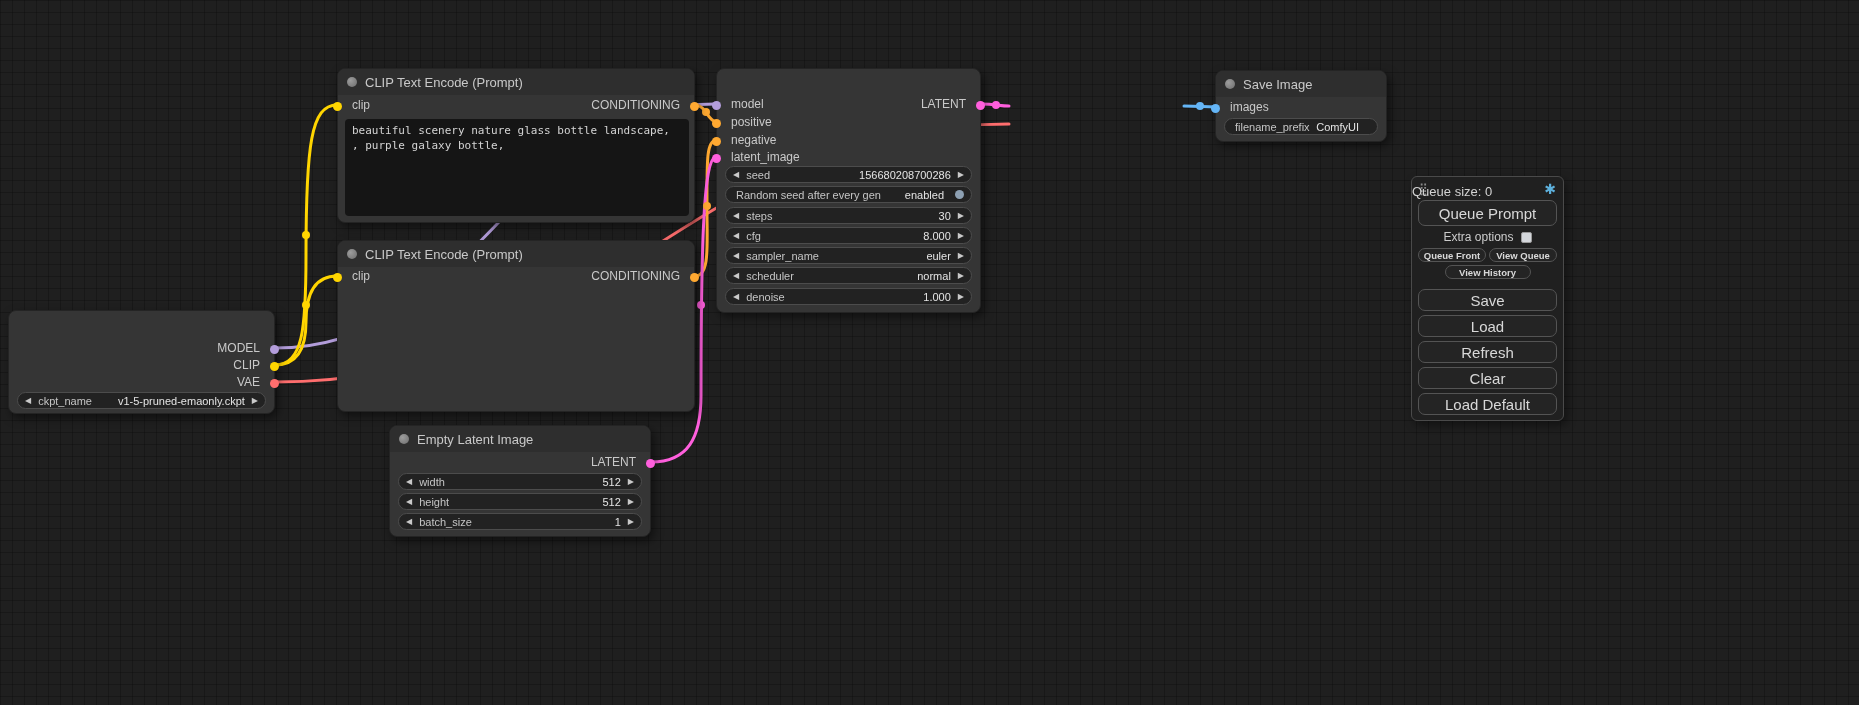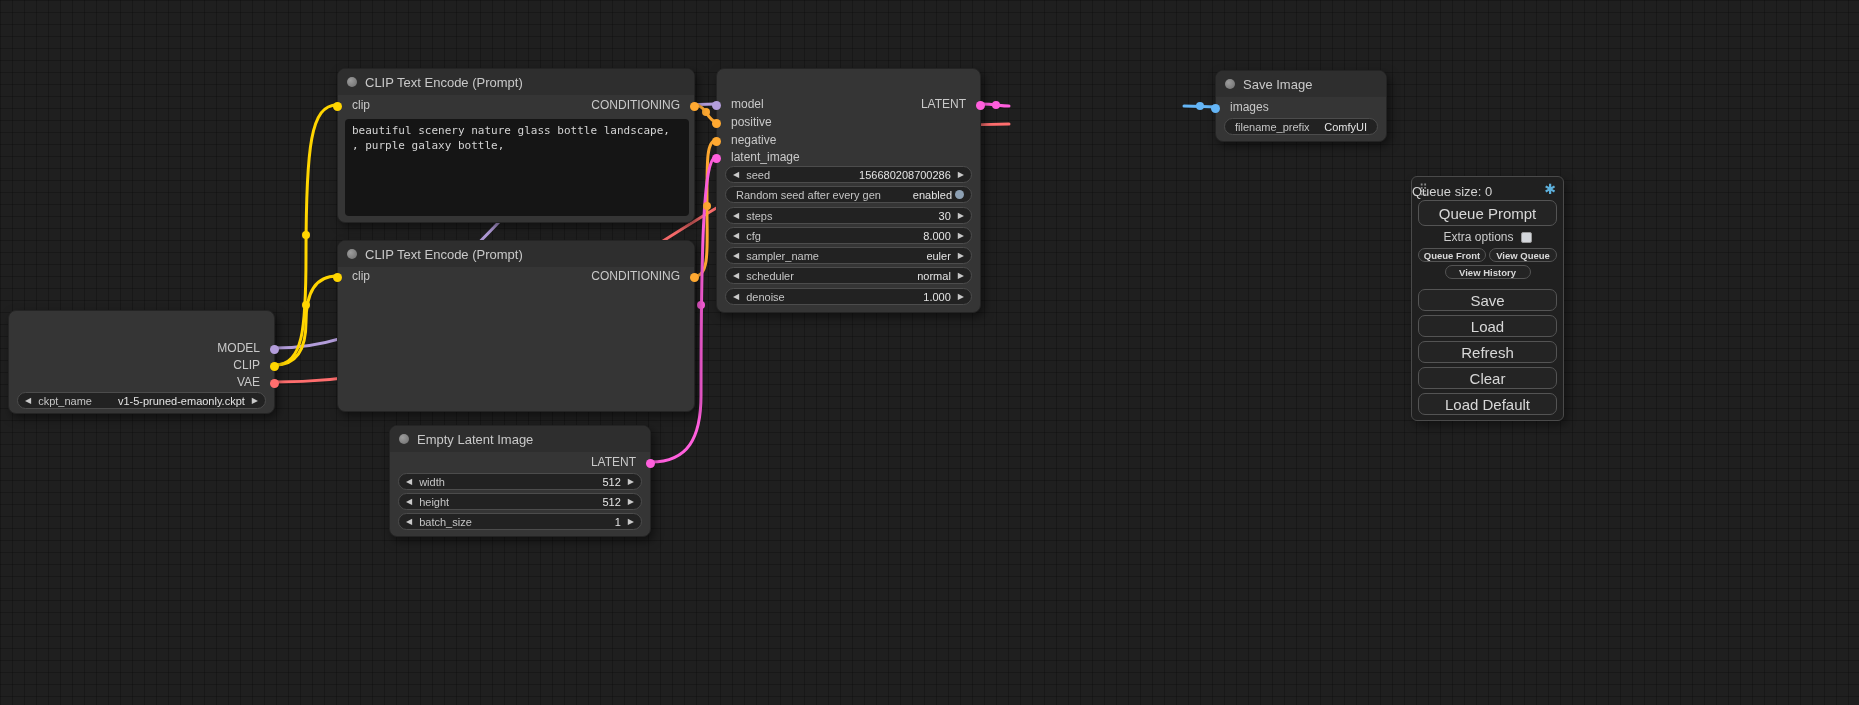--- a/index.html
+++ b/index.html
@@ -37,21 +37,21 @@
   .c-model { background:#b39ddb; } .c-clip { background:#ffd500; } .c-vae { background:#ff6e6e; }
   .c-cond { background:#ffa931; } .c-latent { background:#ff5fdd; } .c-image { background:#64b5f6; }
 
   .widget { position:absolute; height:17px; background:#222222; border:1px solid #4c4c4c;
             border-radius:9px; display:flex; align-items:center; font-size:11px;
             color:#c5c5c5; padding:0 7px; }
   .warr { font-size:8px; color:#c9c9c9; line-height:1; }
   .wname { margin-left:7px; white-space:nowrap; }
   .wval  { margin-left:auto; margin-right:7px; color:#e4e4e4; white-space:nowrap; }
   .widget.noarr .wname { margin-left:3px; }
-  .widget.noarr .wval  { margin-right:3px; }
+  .widget.noarr .wval  { margin-right:11px; }
   .tdot { width:9px; height:9px; border-radius:50%; background:#8da0b3; flex:0 0 auto; }
 
   .nta { position:absolute; background:#151515; border:none; border-radius:4px;
          color:#d4d4d4; font-family:"DejaVu Sans Mono", monospace; font-size:11px;
          line-height:1.4; padding:4px 7px; resize:none; outline:none; }
 
   
   .menu { position:absolute; left:1411px; top:176px; width:153px; height:245px; z-index:3;
           background:#202020; border:1px solid #4a4a4a; border-radius:6px;
           box-shadow:3px 4px 10px rgba(0,0,0,0.45); }

